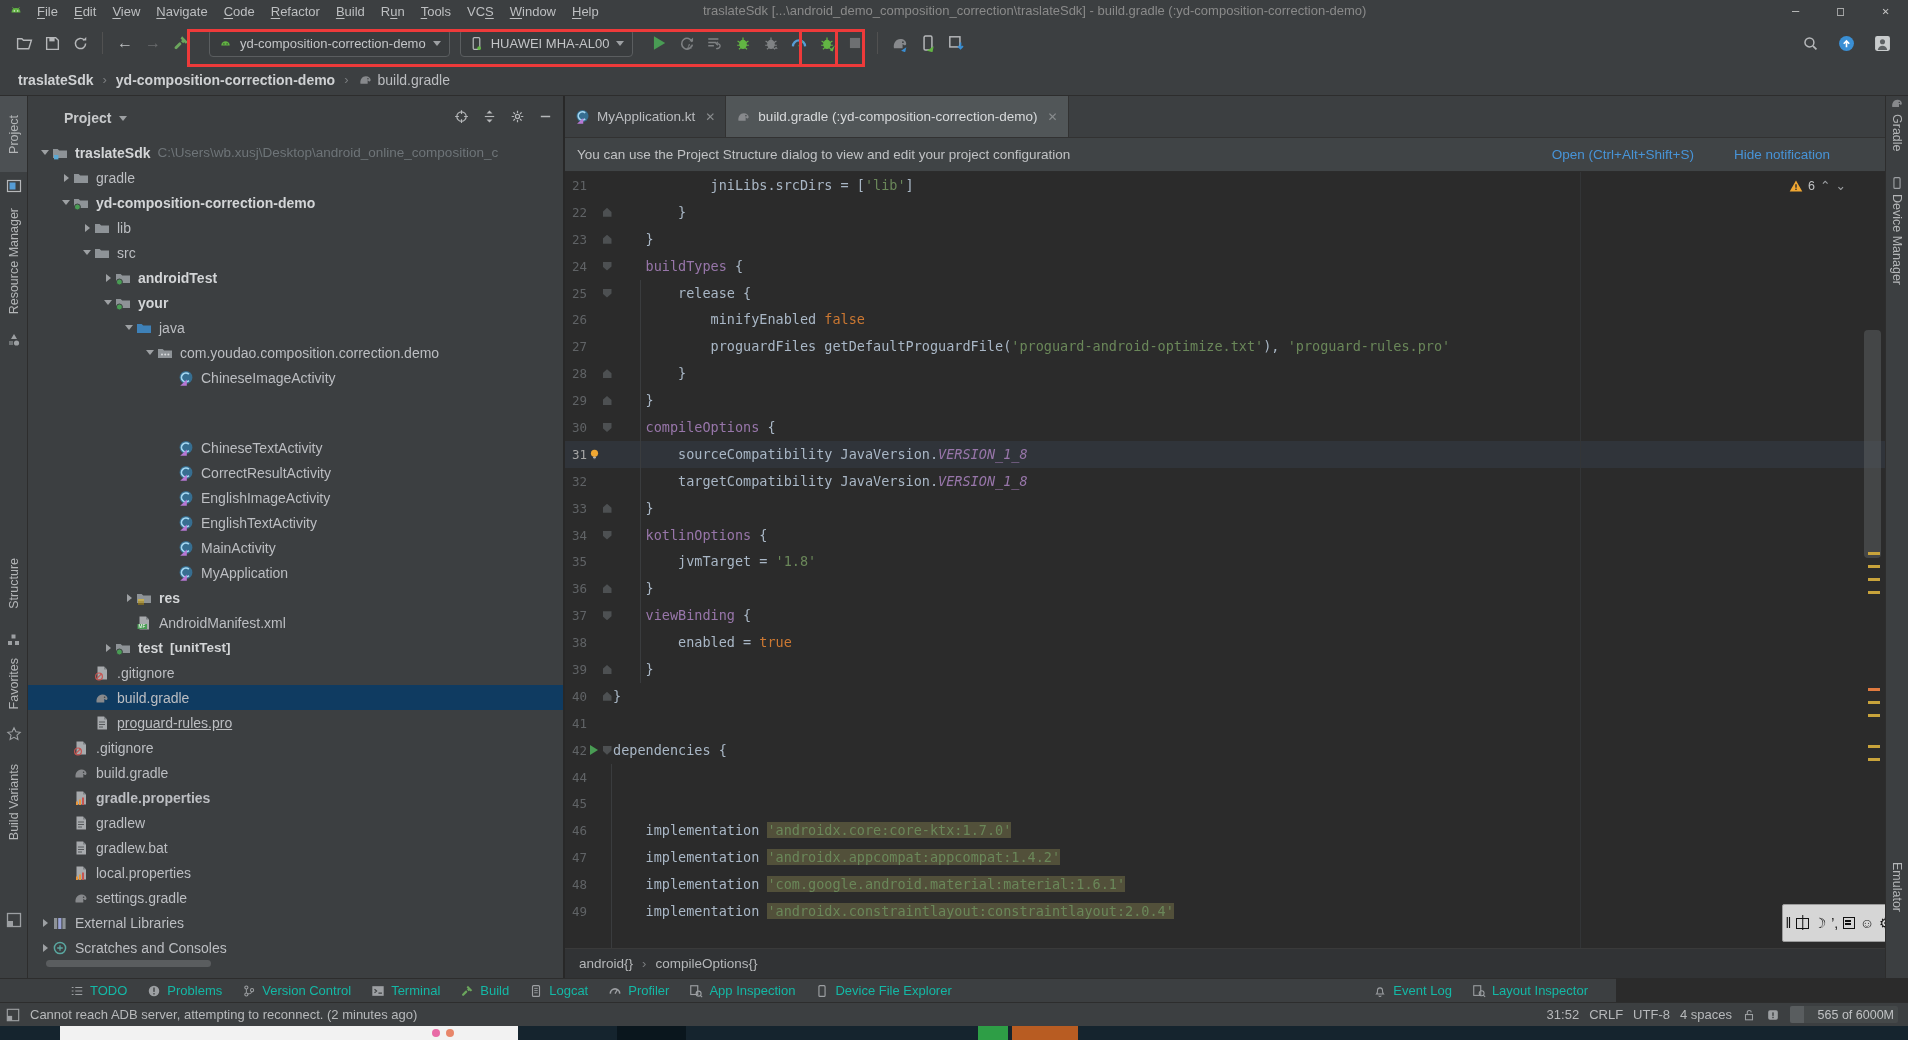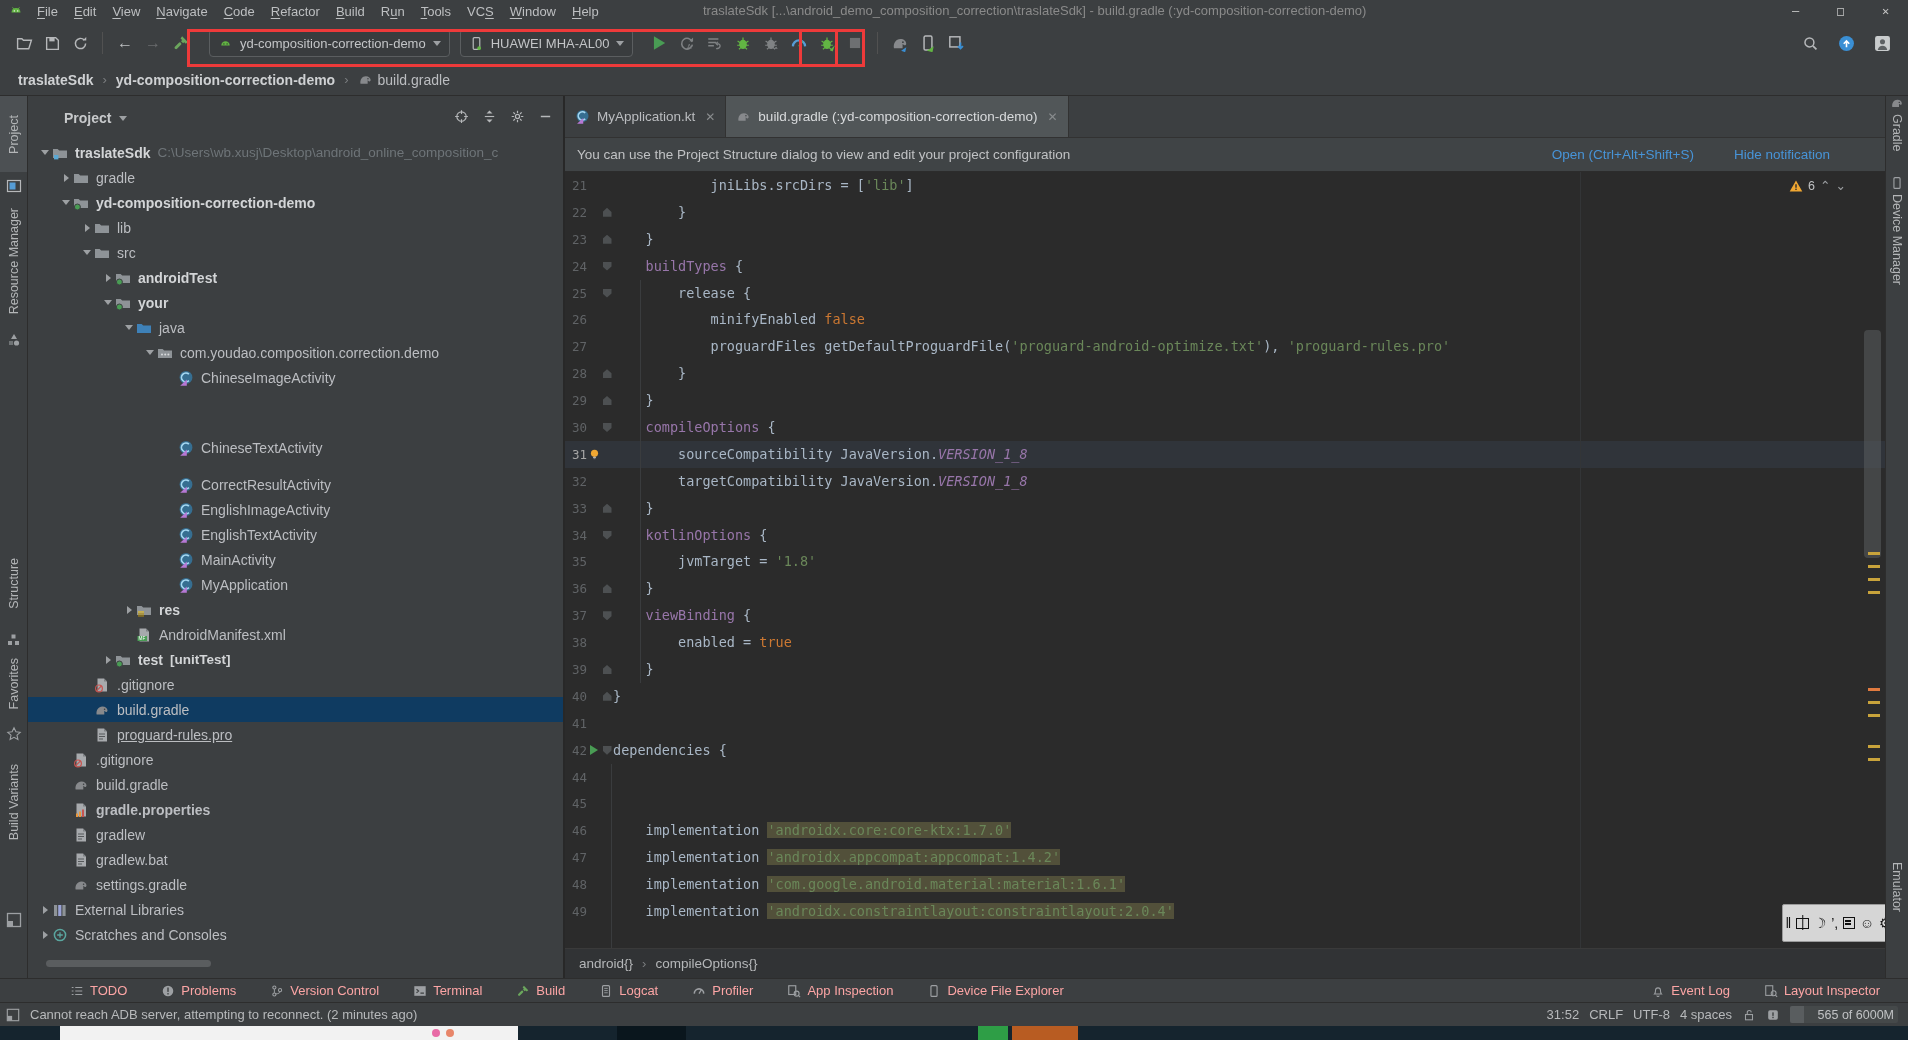--- a/index.html
+++ b/index.html
@@ -79,21 +79,21 @@
   #inspection-widget{position:absolute;left:1224px;top:82px;display:flex;align-items:center;gap:5px;font-size:12.5px;color:#bfc1c3;}
   #scroll-thumb{position:absolute;left:1299px;top:234px;width:17px;height:228px;background:rgba(90,93,95,.55);border-radius:4px;}
   .stripe{position:absolute;left:1303px;width:12px;height:3px;background:#c8a33b;}
   #ime-bar{position:absolute;left:1217px;top:808px;width:113px;height:38px;background:#d6d6d6;border:1px solid #9a9a9a;border-radius:2px;display:flex;align-items:center;justify-content:space-around;color:#111;font-size:14px;box-sizing:border-box;}
   .zhbox{position:relative;width:11px;height:9px;border:1.5px solid #111;display:inline-block;}
   .zhbox::after{content:"";position:absolute;left:50%;top:-4px;width:1.5px;height:15px;background:#111;transform:translateX(-50%);}
   .jianbox{position:relative;width:10px;height:10px;border:1.5px solid #111;display:inline-block;}
   .jianbox::after{content:"";position:absolute;left:1px;top:2px;width:6px;height:1.5px;background:#111;box-shadow:0 3px 0 #111;}
   #editor-crumbs{position:absolute;left:0;top:852px;width:1320px;height:30px;background:#313335;border-top:1px solid #3a3a3a;display:flex;align-items:center;padding-left:14px;box-sizing:border-box;font-size:13.5px;color:#b5b7b9;}
   
-  #bottombar{left:0;top:978px;width:1908px;height:24px;background:#3c3f41;border-top:1px solid #2d2d2d;display:flex;align-items:center;padding:0 28px 0 70px;box-sizing:border-box;gap:34px;font-size:13px;color:#fca5a5;}
+  #bottombar{left:0;top:978px;width:1616px;height:24px;background:#3c3f41;border-top:1px solid #2d2d2d;display:flex;align-items:center;padding:0 28px 0 70px;box-sizing:border-box;gap:20px;font-size:13px;color:#14b8a6;}
   .bwin{display:flex;align-items:center;gap:6px;white-space:nowrap;}
   #bottombar .spring{flex:1;}
   
   #statusbar{left:0;top:1002px;width:1908px;height:24px;background:#3c3f41;border-top:1px solid #2d2d2d;display:flex;align-items:center;padding:0 10px 0 6px;box-sizing:border-box;font-size:13px;color:#b7b9bb;gap:10px;}
   #statusbar .spring{flex:1;}
   .st-item{white-space:nowrap;}
   #mem-pill{position:relative;width:108px;height:17px;background:#45494a;border-radius:2px;overflow:hidden;display:flex;align-items:center;justify-content:flex-end;padding-right:4px;box-sizing:border-box;}
   #mem-pill .fill{position:absolute;left:0;top:0;width:14px;height:100%;background:#595d5f;}
   #mem-pill span{position:relative;font-size:12.5px;color:#c0c2c4;}
   
@@ -540,21 +540,21 @@
           <span class="chevbox"></span>
           <span class="icn" style="width: 16px; height: 16px;">
             <svg viewBox="0 0 16 16">
               <circle cx="8" cy="7.4" r="6.4" fill="#366e91"></circle>
               <path d="M10.9 4.2A4.4 4.4 0 1 0 10.9 10.6" stroke="#a5d8f2" stroke-width="1.7" fill="none"></path>
               <path d="M2.2 15.8L8.8 9.6v6.2z" fill="#b678d4"></path>
             </svg>
           </span>
           <span class="lbl">ChineseTextActivity</span>
         </div>
-        <div class="trow" style="padding-left: 136px; margin-top: 12px;">
+        <div class="trow" style="padding-left: 136px;">
           <span class="chevbox"></span>
           <span class="icn" style="width: 16px; height: 16px;">
             <svg viewBox="0 0 16 16">
               <circle cx="8" cy="7.4" r="6.4" fill="#366e91"></circle>
               <path d="M10.9 4.2A4.4 4.4 0 1 0 10.9 10.6" stroke="#a5d8f2" stroke-width="1.7" fill="none"></path>
               <path d="M2.2 15.8L8.8 9.6v6.2z" fill="#b678d4"></path>
             </svg>
           </span>
           <span class="lbl">CorrectResultActivity</span>
         </div>
@@ -723,20 +723,33 @@
         <div class="trow" style="padding-left: 31px;">
           <span class="chevbox"></span>
           <span class="icn" style="width: 16px; height: 16px;">
             <svg viewBox="0 0 16 16">
               <path fill="#a7aaad" d="M3.5 1.5h6.5l3 3v10h-9.5z"></path>
               <path fill="#7e8184" d="M10 1.5l3 3h-3z"></path>
               <path d="M5 7h6M5 9.5h6M5 12h4" stroke="#55585a" stroke-width="1"></path>
             </svg>
           </span>
           <span class="lbl">gradlew.bat</span>
+        </div>
+        <div class="trow" style="padding-left: 31px;">
+          <span class="chevbox"></span>
+          <span class="icn" style="width: 16px; height: 16px;">
+            <svg viewBox="0 0 16 16">
+              <path fill="#a7aaad" d="M3.5 1.5h6.5l3 3v10h-9.5z"></path>
+              <path fill="#7e8184" d="M10 1.5l3 3h-3z"></path>
+              <rect x="3" y="11.5" width="2" height="3.5" fill="#e8973c"></rect>
+              <rect x="6" y="9.5" width="2" height="5.5" fill="#e8973c"></rect>
+              <rect x="9" y="7.5" width="2" height="7.5" fill="#c75450"></rect>
+            </svg>
+          </span>
+          <span class="lbl">local.properties</span>
         </div>
         <div class="trow" style="padding-left: 31px;">
           <span class="chevbox"></span>
           <span class="icn" style="width: 16px; height: 16px;">
             <svg viewBox="0 0 16 16">
               <path fill="#87898c" d="M2.6 12.6C1.9 8 4.5 4.4 8.3 4.4c3.2 0 5.2 1.9 5.2 4.2 0 1.3-1.2 1.9-2 1.2l-1.2-1v3.8z"></path>
               <circle cx="10.6" cy="7.3" r=".8" fill="#3c3f41"></circle>
             </svg>
           </span>
           <span class="lbl">settings.gradle</span>

